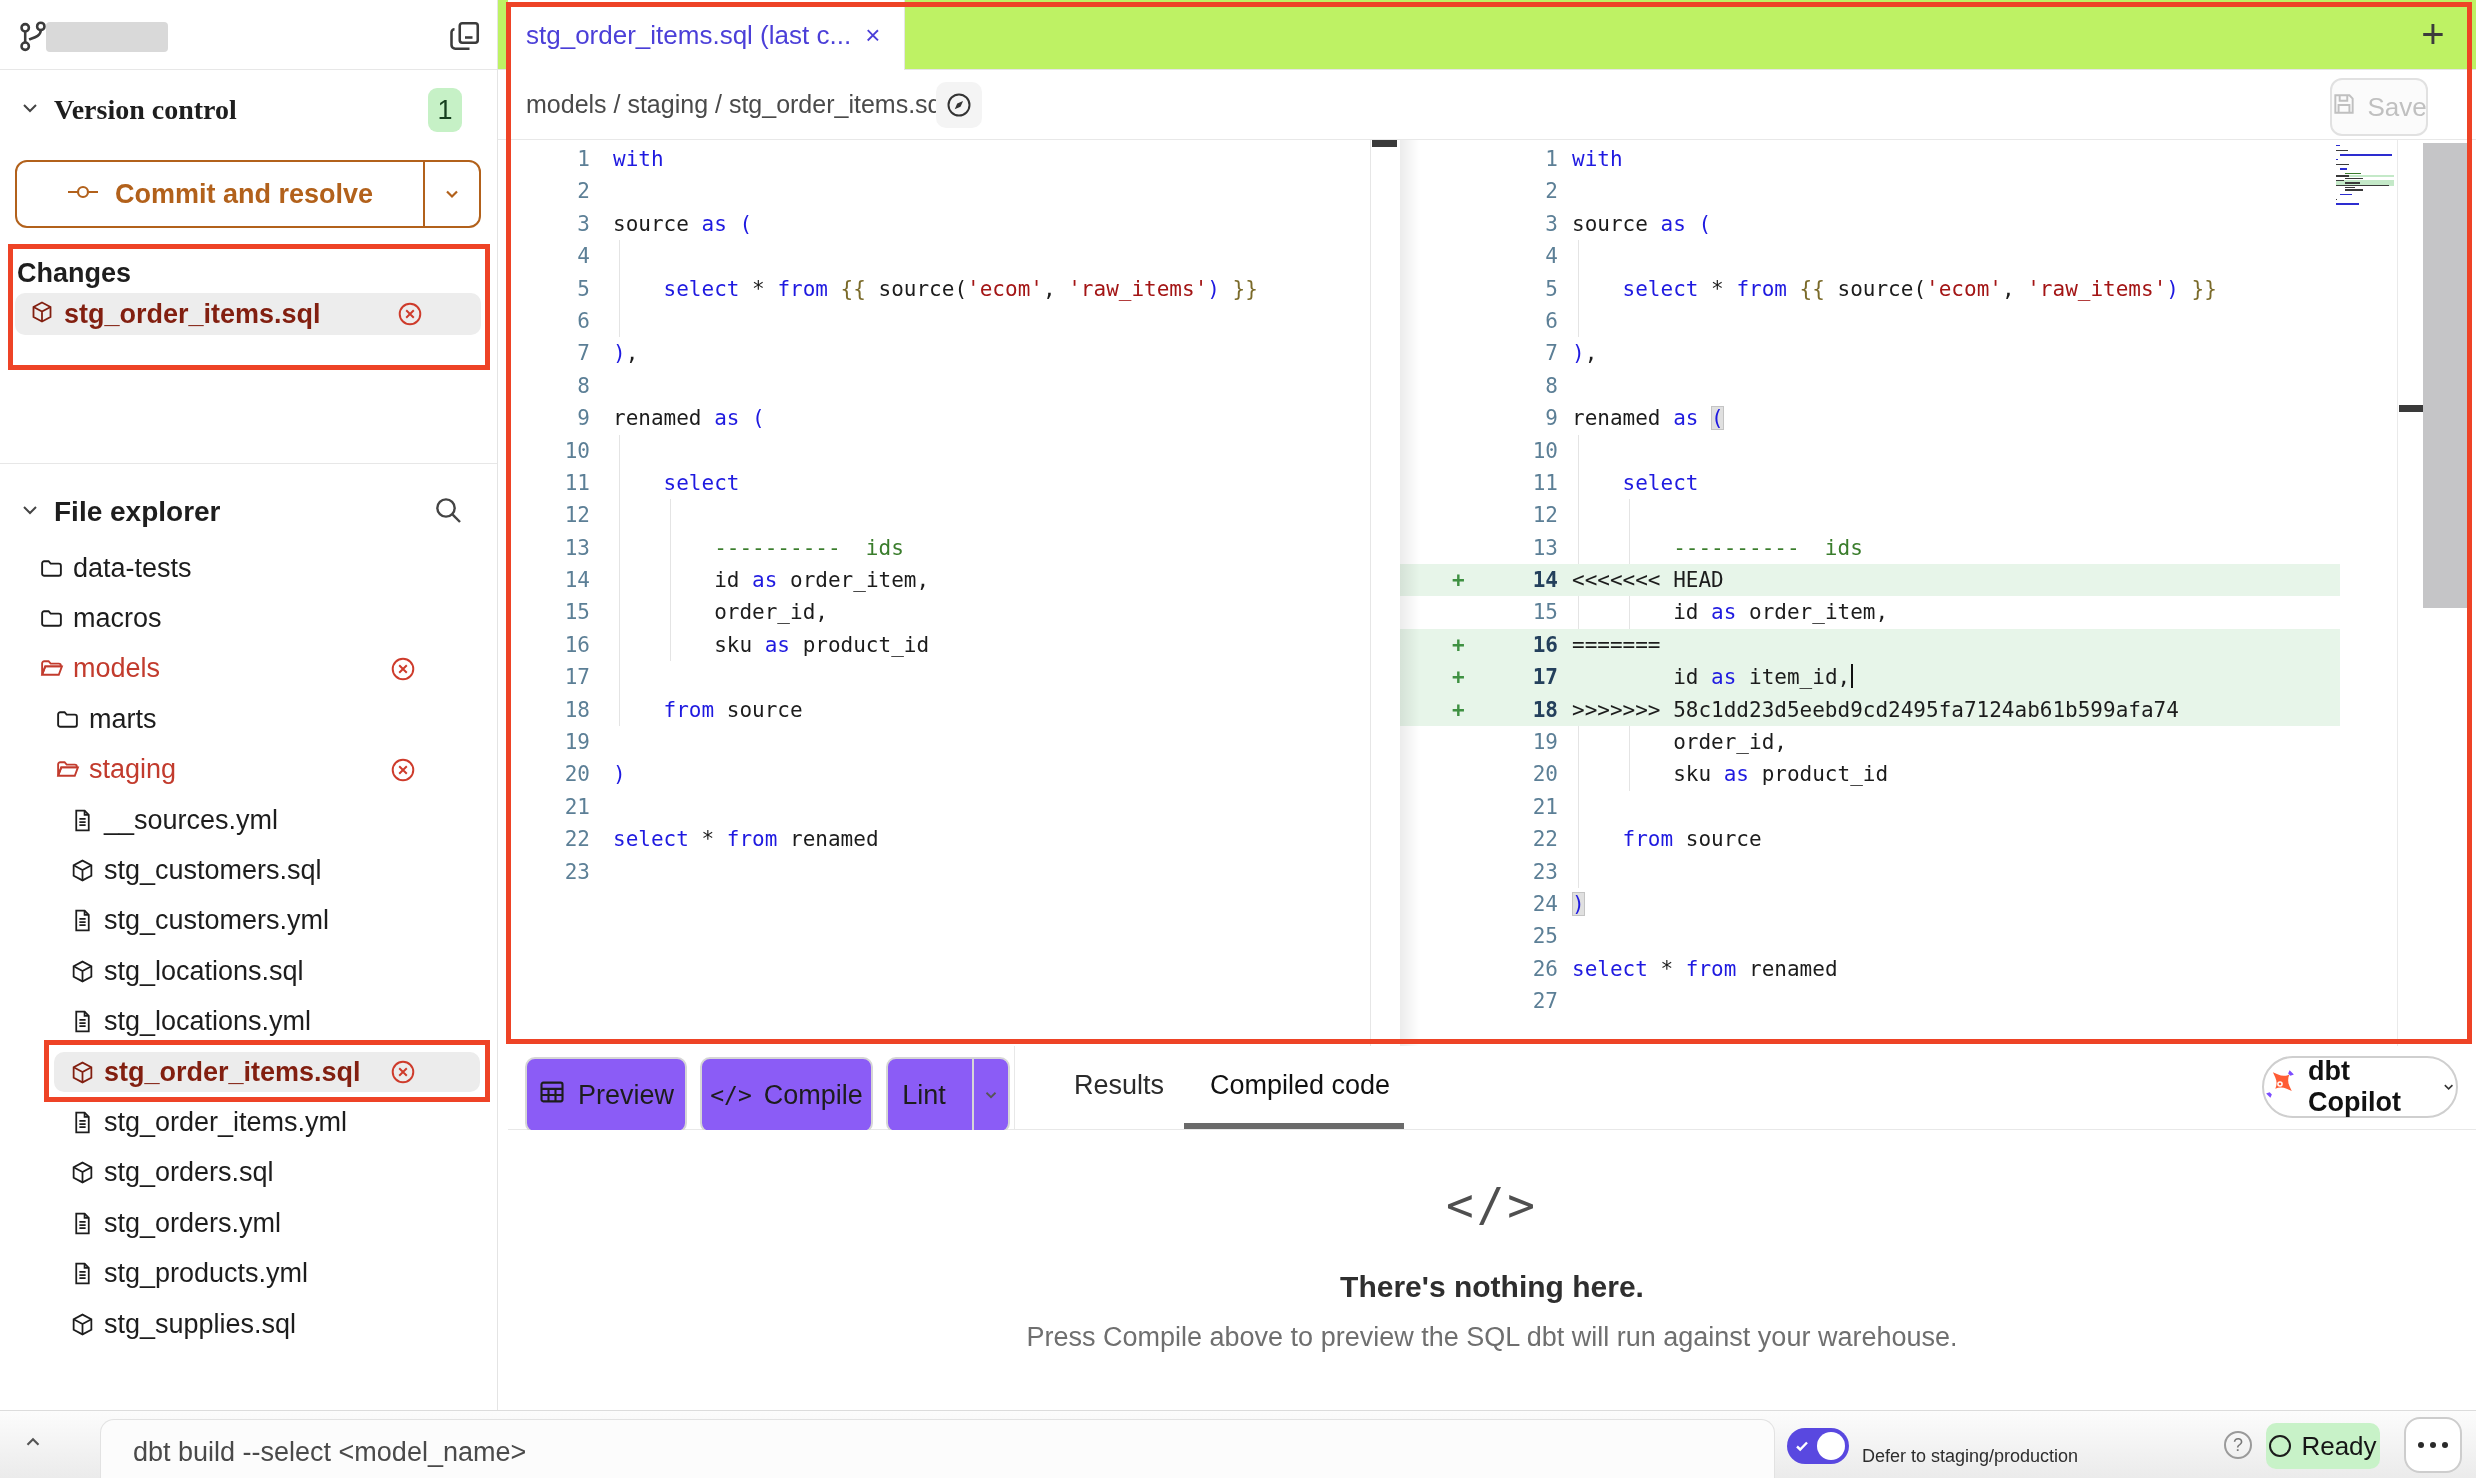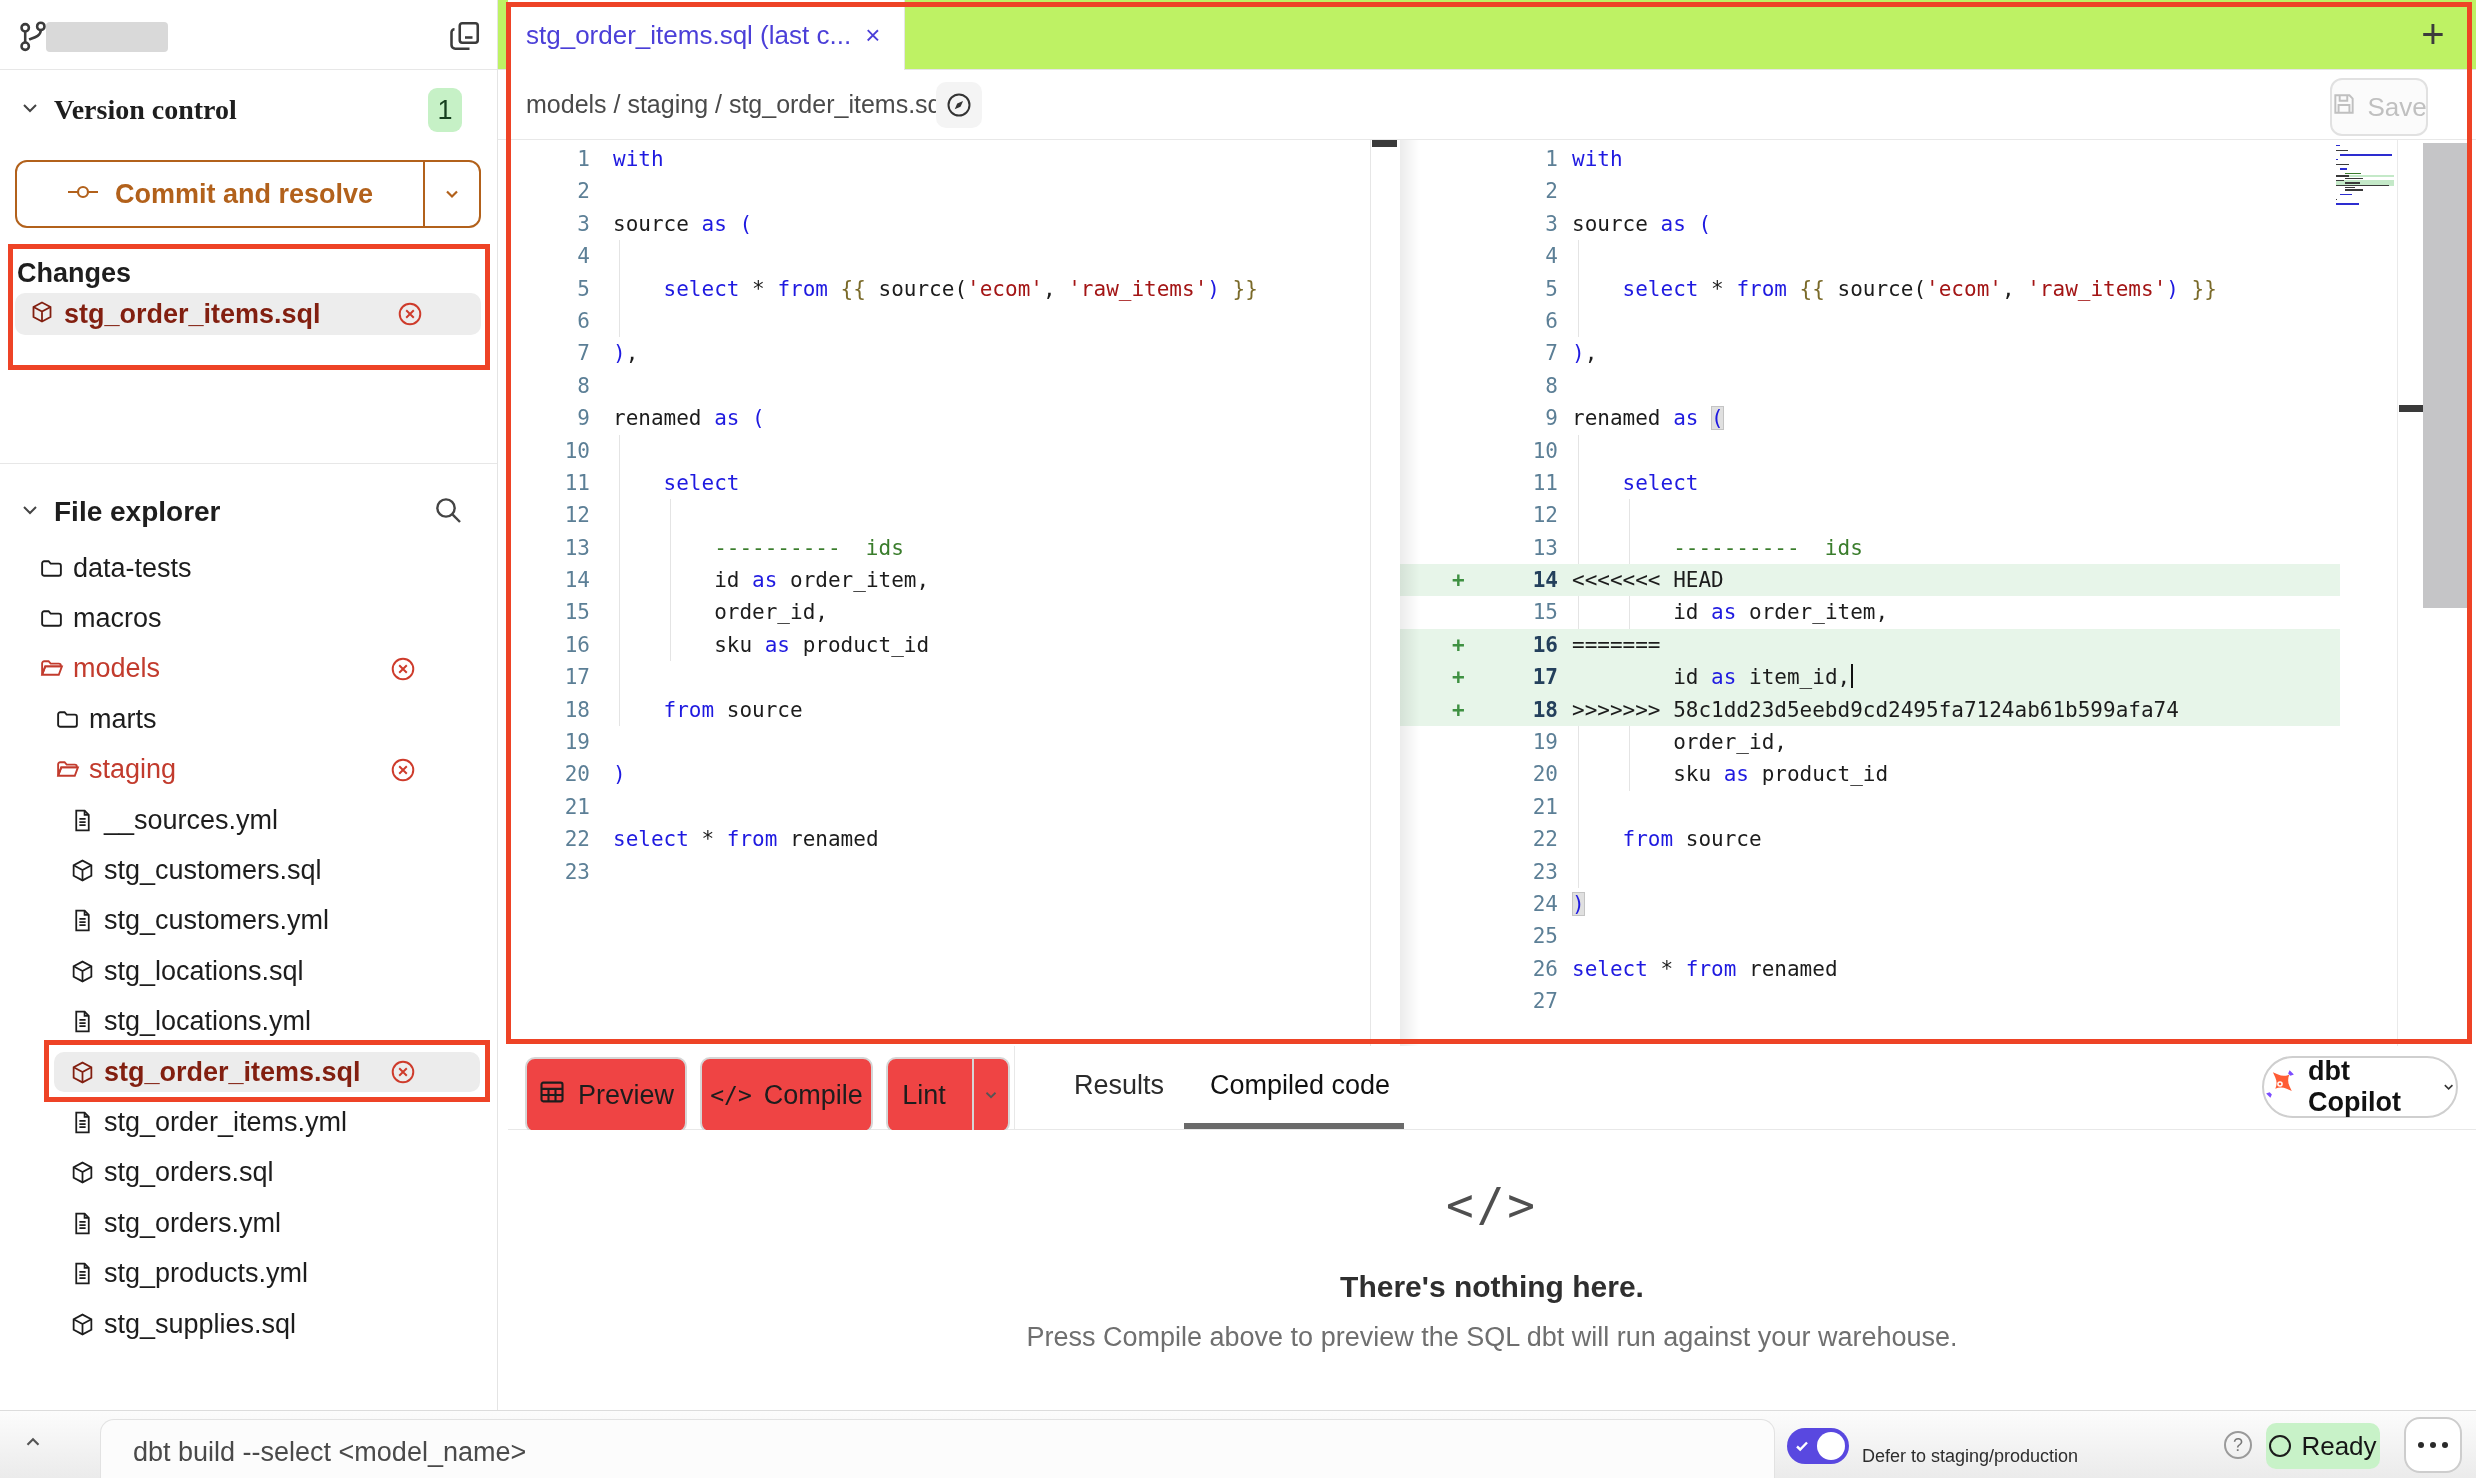--- a/index.html
+++ b/index.html
@@ -69,21 +69,21 @@
   .thumb-left { position:absolute; left:1372px; top:140px; width:25px; height:7px; background:#3a3a3a; }
   .thumb-right { position:absolute; left:2399px; top:405px; width:24px; height:7px; background:#3a3a3a; }
   .gray-strip { position:absolute; left:2423px; top:143px; width:45px; height:465px; background:#c5c5c7; }
   #minimap { position:absolute; left:2336px; top:145px; width:64px; height:64px; }
   .mrow { position:relative; height:1.4px; margin-bottom:0.95px; }
   .mrow .mbg { position:absolute; left:0; top:-0.4px; width:58px; height:2.2px; background:#c4e9c8; }
   .mrow .mbar { position:absolute; left:0; top:0; height:1.4px; }
 
   
   #toolbar { position:absolute; left:508px; top:1046px; width:1968px; height:84px; background:#fff; border-bottom:1px solid #e8e8e8; }
-  .tbtn { position:absolute; top:11px; height:76px; border:2px solid #d6d6d6; border-radius:10px; background:#ef4444; display:flex; align-items:center; justify-content:center; gap:12px; font-size:27px; color:#1d1d1d; }
+  .tbtn { position:absolute; top:11px; height:76px; border:2px solid #d6d6d6; border-radius:10px; background:#8b5cf6; display:flex; align-items:center; justify-content:center; gap:12px; font-size:27px; color:#1d1d1d; }
   #btn-preview { left:17px; width:162px; }
   #btn-compile { left:192px; width:173px; }
   #btn-lint { left:378px; width:124px; padding:0; }
   .lint-main { flex:1; text-align:center; }
   .lint-caret { width:36px; height:100%; border-left:2px solid #d6d6d6; display:flex; align-items:center; justify-content:center; }
   .tb-div { position:absolute; left:506px; top:0; height:84px; border-left:1px solid #e8e8e8; }
   .res-tab { position:absolute; left:566px; top:24px; font-size:27px; color:#2b2b2b; }
   .cc-tab { position:absolute; left:702px; top:24px; font-size:27px; color:#111; }
   .cc-underline { position:absolute; left:676px; top:77px; width:220px; height:6px; background:#6a6a6a; }
   .copilot-btn { position:absolute; right:18px; top:10px; width:196px; height:62px; border:2px solid #cfcfcf; border-radius:31px; background:#fff; display:flex; align-items:center; justify-content:center; gap:12px; font-size:27px; font-weight:600; color:#111; }

